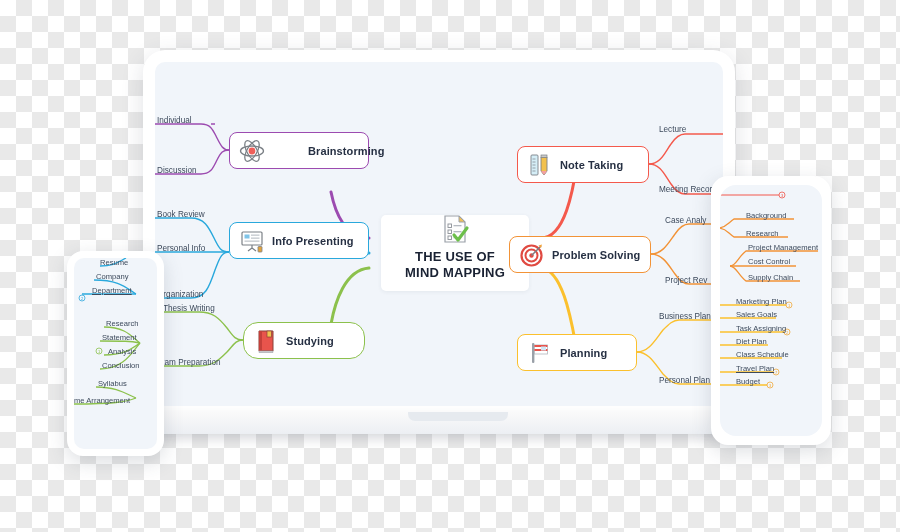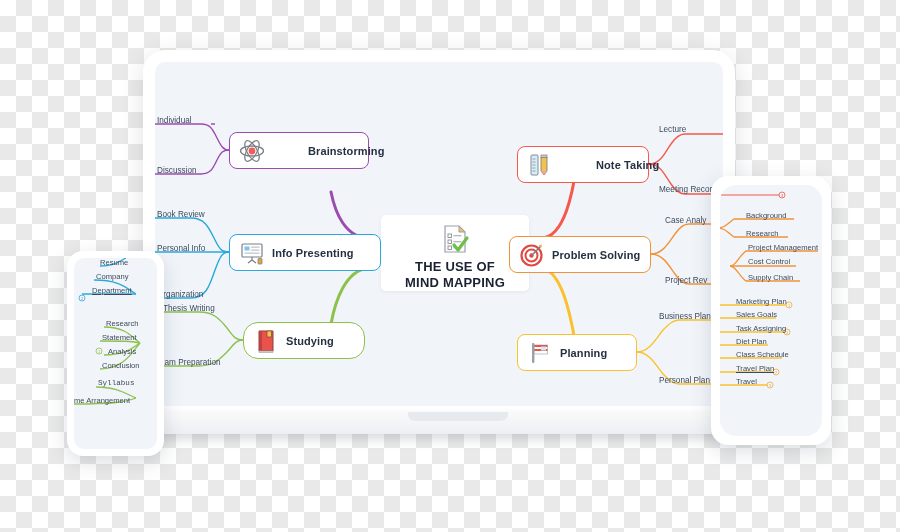--- a/index.html
+++ b/index.html
@@ -69,21 +69,21 @@
   }
   .node .ico{width:26px;height:26px;flex:0 0 26px;margin:0 7px 0 9px;position:relative;}
   .node .lbl{
     font-size:11px;font-weight:bold;color:#263043;
     letter-spacing:.1px;white-space:nowrap;padding-right:12px;
   }
 
   #center-node{
     position:absolute;left:226px;top:153px;width:148px;height:76px;
     background:#ffffff;border-radius:5px;
-    display:flex;flex-direction:column;align-items:center;justify-content:flex-end;
+    display:flex;flex-direction:column;align-items:center;justify-content:flex-start;
     box-shadow:0 1px 4px rgba(40,50,70,.07);
   }
   #center-node .c-ico{width:26px;height:28px;margin-bottom:6px;position:relative;}
   #center-node .c-t{
     font-size:13px;font-weight:bold;color:#1a2233;line-height:16px;
     text-align:center;letter-spacing:.2px;
   }
 
   .leaf{
     position:absolute;font-size:8.2px;color:#3d4a5c;white-space:nowrap;
@@ -157,21 +157,21 @@
               <ellipse cx="13" cy="13" rx="11.5" ry="5" fill="none" stroke="#7b8086" stroke-width="1.3" transform="rotate(60 13 13)"></ellipse>
               <ellipse cx="13" cy="13" rx="11.5" ry="5" fill="none" stroke="#7b8086" stroke-width="1.3" transform="rotate(120 13 13)"></ellipse>
               <circle cx="13" cy="13" r="3.4" fill="#ef5f5a"></circle>
             </svg>
           </div>
           <div class="lbl">Brainstorming</div>
         </div>
         <div class="leaf" style="left:2px;top:54px;">Individual</div>
         <div class="leaf" style="left:2px;top:104px;">Discussion</div>
 
-        <div class="node" style="left:74px;top:172px;width:152px;height:37px;border-color:#29a8dc;">
+        <div class="node" style="left:74px;top:160px;width:140px;height:37px;border-color:#29a8dc;">
           <div class="ico">
             <svg viewBox="0 0 26 26" width="26" height="26">
               <rect x="3" y="4" width="20" height="13" rx="1" fill="#fff" stroke="#7b8086" stroke-width="1.2"></rect>
               <rect x="5.5" y="6.5" width="5" height="4" fill="#7fc4e8"></rect>
               <rect x="12" y="6.5" width="8.5" height="1.3" fill="#c2c7cd"></rect>
               <rect x="12" y="9.5" width="8.5" height="1.3" fill="#c2c7cd"></rect>
               <rect x="5.5" y="12.5" width="15" height="1.3" fill="#c2c7cd"></rect>
               <path d="M13 17 v3 M13 20 l-4 3 M13 20 l4 3" stroke="#7b8086" stroke-width="1.2" fill="none"></path>
               <rect x="19" y="18.5" width="4" height="5.5" rx=".7" fill="#e3a33d" stroke="#7b8086" stroke-width=".8"></rect>
             </svg>
@@ -189,21 +189,21 @@
               <path d="M6 3 h3 v20 H6 Z" fill="#c4403a"></path>
               <rect x="14" y="3" width="4.5" height="6" fill="#f2c14e" stroke="#8a4038" stroke-width=".7"></rect>
               <path d="M6 23 h14 v1.5 H6 Z" fill="#d9d9d9" stroke="#9aa0a8" stroke-width=".6"></path>
             </svg>
           </div>
           <div class="lbl">Studying</div>
         </div>
         <div class="leaf" style="left:8px;top:242px;">Thesis Writing</div>
         <div class="leaf" style="left:0px;top:296px;">Exam Preparation</div>
 
-        <div class="node" style="left:362px;top:84px;width:132px;height:37px;border-color:#f4594c;gap:36px;">
+        <div class="node" style="left:362px;top:84px;width:132px;height:37px;border-color:#f4594c;">
           <div class="ico">
             <svg viewBox="0 0 26 26" width="26" height="26">
               <rect x="4" y="3" width="7" height="20" rx="1" fill="#d5eef7" stroke="#7b8086" stroke-width=".9"></rect>
               <path d="M5.5 7 h3 M5.5 10 h3 M5.5 13 h3 M5.5 16 h3 M5.5 19 h3" stroke="#7b8086" stroke-width=".7"></path>
               <path d="M14 5 h6 v14 l-3 4 l-3 -4 Z" fill="#f2c14e" stroke="#7b8086" stroke-width=".9"></path>
               <path d="M14 19 h6 l-3 4 Z" fill="#f4a0a0"></path>
               <rect x="14" y="3" width="6" height="2.4" fill="#c9c9c9" stroke="#7b8086" stroke-width=".7"></rect>
             </svg>
           </div>
           <div class="lbl">Note Taking</div>
@@ -285,21 +285,21 @@
       <div class="tleaf" style="left:28px;top:58px;">Project Management</div>
       <div class="tleaf" style="left:28px;top:72px;">Cost Control</div>
       <div class="tleaf" style="left:28px;top:88px;">Supply Chain</div>
 
       <div class="tleaf" style="left:16px;top:112px;">Marketing Plan</div>
       <div class="tleaf" style="left:16px;top:125px;">Sales Goals</div>
       <div class="tleaf" style="left:16px;top:139px;">Task Assigning</div>
       <div class="tleaf" style="left:16px;top:152px;">Diet Plan</div>
       <div class="tleaf" style="left:16px;top:165px;">Class Schedule</div>
       <div class="tleaf" style="left:16px;top:179px;text-decoration:underline;">Travel Plan</div>
-      <div class="tleaf" style="left:16px;top:192px;">Travel</div>
+      <div class="tleaf" style="left:16px;top:192px;">Budget</div>
     </div>
   </div>
 </div>
 
 <div id="phone">
   <div id="phone-screen">
     <div class="map">
       <svg width="83" height="191">
         <path d="M26,8 C40,8 44,4 52,0" stroke="#29a8dc" stroke-width="1.3" fill="none"></path>
         <path d="M20,22 C46,22 52,30 62,36" stroke="#29a8dc" stroke-width="1.3" fill="none"></path>
@@ -319,17 +319,17 @@
       </svg>
 
       <div class="tleaf" style="left:26px;top:0px;">Resume</div>
       <div class="tleaf" style="left:22px;top:14px;">Company</div>
       <div class="tleaf" style="left:18px;top:28px;text-decoration:underline;">Department</div>
 
       <div class="tleaf" style="left:32px;top:61px;">Research</div>
       <div class="tleaf" style="left:28px;top:75px;">Statement</div>
       <div class="tleaf" style="left:34px;top:89px;">Analysis</div>
       <div class="tleaf" style="left:28px;top:103px;">Conclusion</div>
-      <div class="tleaf" style="left:24px;top:121px;font-family:Liberation Mono, monospace;">Syllabus</div>
+      <div class="tleaf" style="left:24px;top:121px;">Syllabus</div>
       <div class="tleaf" style="left:-6px;top:138px;">Time Arrangement</div>
     </div>
   </div>
 </div>
 
 </body></html>

